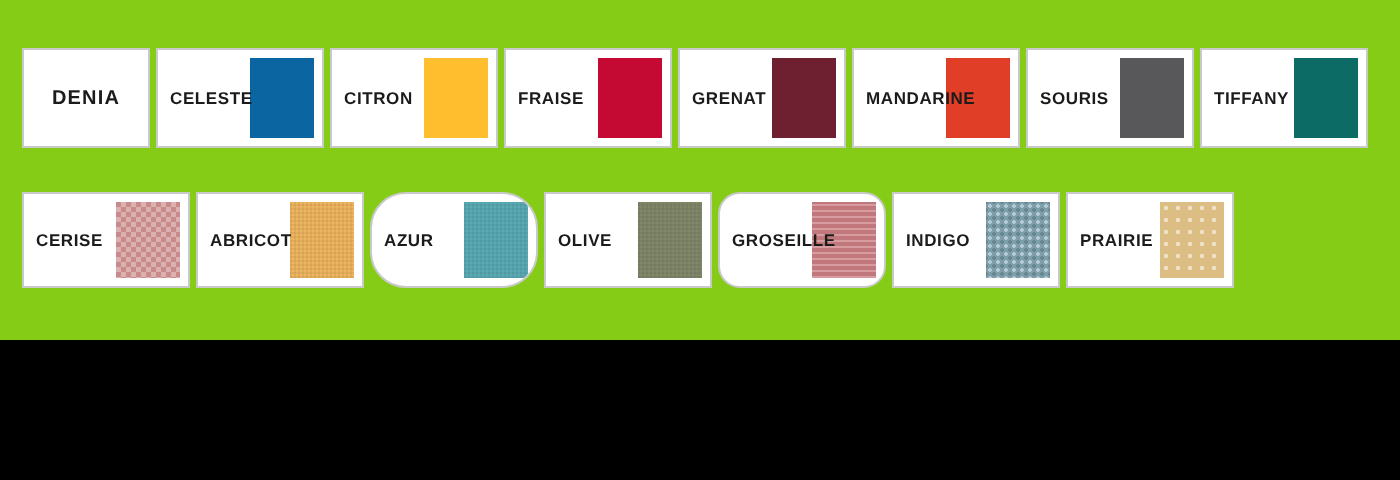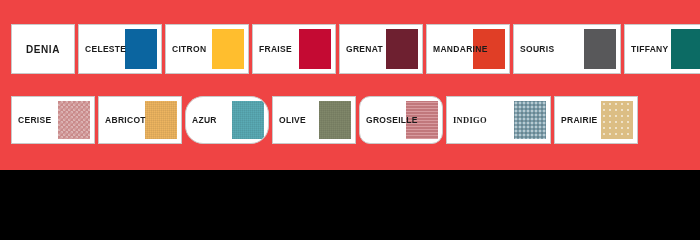--- a/index.html
+++ b/index.html
@@ -10,21 +10,21 @@
   body {
     width: 700px;
     height: 170px;
     overflow: hidden;
     font-family: "Liberation Sans", sans-serif;
   }
   .board {
     position: relative;
     width: 700px;
     height: 170px;
-    background: #ef4444;
+    background: #84cc16;
   }
   .row {
     position: absolute;
     left: 11px;
     display: flex;
     align-items: stretch;
     gap: 3px;
   }
   .row-1 { top: 24px; height: 50px; }
   .row-2 { top: 96px; height: 48px; }
@@ -122,21 +122,21 @@
         <div class="chip " style="background-color: rgb(196, 10, 51);"></div>
       </div>
       <div class="swatch-card color-card" style="width: 84px;">
         <span class="card-label">GRENAT</span>
         <div class="chip " style="background-color: rgb(110, 32, 48);"></div>
       </div>
       <div class="swatch-card color-card" style="width: 84px;">
         <span class="card-label">MANDARINE</span>
         <div class="chip " style="background-color: rgb(224, 62, 38);"></div>
       </div>
-      <div class="swatch-card color-card" style="width: 108px;">
+      <div class="swatch-card color-card" style="width: 84px;">
         <span class="card-label">SOURIS</span>
         <div class="chip " style="background-color: rgb(88, 88, 90);"></div>
       </div>
       <div class="swatch-card color-card" style="width: 84px;">
         <span class="card-label">TIFFANY</span>
         <div class="chip " style="background-color: rgb(12, 107, 100);"></div>
       </div>
     </div>
   <div class="row row-2">
       <div class="swatch-card color-card" style="width: 84px; text-decoration: underline;">
@@ -152,21 +152,21 @@
         <div class="chip tex-linen" style="background-color: rgb(90, 171, 181);"></div>
       </div>
       <div class="swatch-card color-card" style="width: 84px;">
         <span class="card-label">OLIVE</span>
         <div class="chip tex-linen" style="background-color: rgb(129, 136, 106);"></div>
       </div>
       <div class="swatch-card color-card" style="width: 84px; border-radius: 11px;">
         <span class="card-label">GROSEILLE</span>
         <div class="chip tex-lines" style="background-color: rgb(205, 127, 132);"></div>
       </div>
-      <div class="swatch-card color-card" style="width: 105px; font-family: Liberation Serif, serif;">
+      <div class="swatch-card color-card" style="width: 84px;">
         <span class="card-label">INDIGO</span>
         <div class="chip tex-speckle" style="background-color: rgb(125, 158, 171);"></div>
       </div>
       <div class="swatch-card color-card" style="width: 84px;">
         <span class="card-label">PRAIRIE</span>
         <div class="chip tex-dots" style="background-color: rgb(220, 190, 132);"></div>
       </div>
     </div>
 </div>
 

